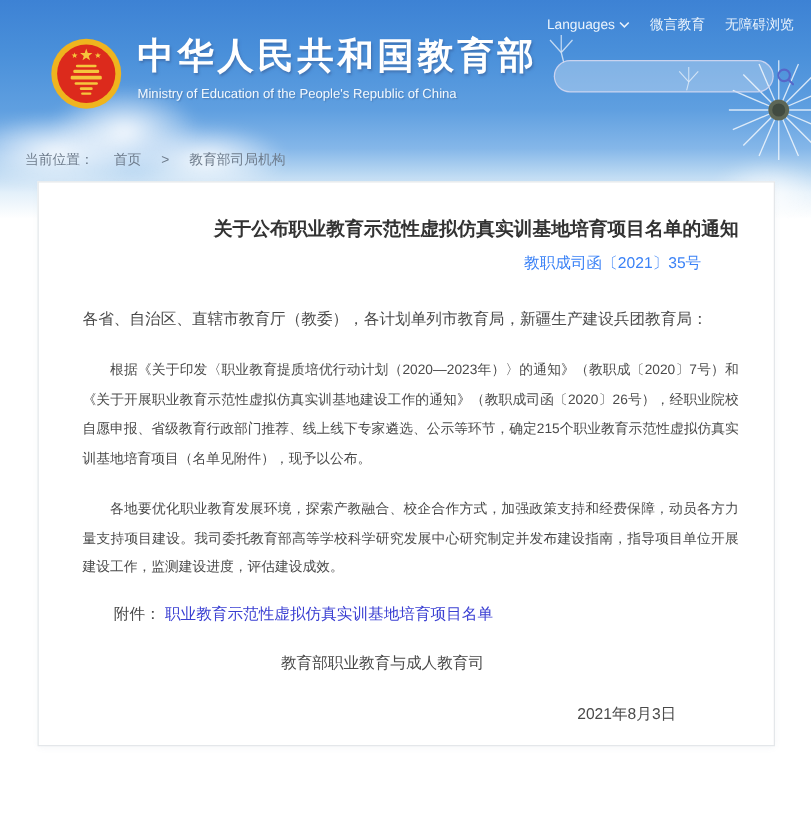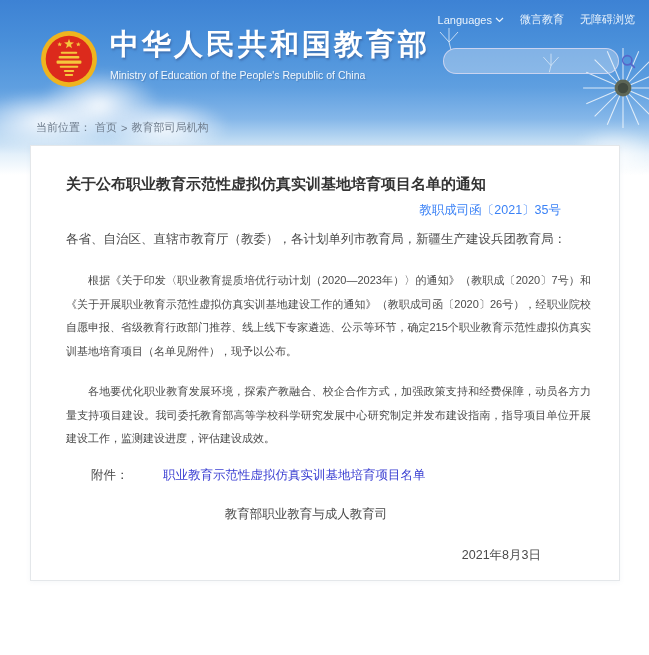--- a/index.html
+++ b/index.html
@@ -39,34 +39,34 @@
     text-shadow:1px 1px 1px rgba(55,90,145,.45); }
 
   .search-wrap{ position:absolute; right:30px; top:48px; width:176px; height:26px;
     border:1px solid rgba(205,213,240,.95); border-radius:13px;
     background:rgba(255,255,255,.30); display:flex; align-items:center; }
   .search-input{ flex:1; border:none; outline:none; background:transparent;
     padding:0 8px 0 14px; font-size:12px; color:#2b4a76; height:22px; }
   .search-btn{ border:none; background:transparent; cursor:pointer;
     width:30px; height:24px; display:flex; align-items:center; justify-content:center; padding:0; }
 
-  .breadcrumb{ position:absolute; left:36px; top:120px; font-size:11px;
-    color:#6e7c8c; display:flex; gap:4px; align-items:center; }
+  .breadcrumb{ position:absolute; left:20px; top:120px; font-size:11px;
+    color:#6e7c8c; display:flex; gap:16px; align-items:center; }
   .breadcrumb a{ color:#6e7c8c; text-decoration:none; cursor:pointer; }
 
   
   .notice-card{ position:relative; width:590px; margin:-30px 0 0 30px;
     background:#ffffff; border:1px solid #e4e7ea;
     box-shadow:0 1px 5px rgba(120,140,160,.08);
     padding:26px 28px 16px 35px; color:#4a4a4a; }
-  .notice-title{ text-align:left; font-size:15px; font-weight:bold; color:#333333;
+  .notice-title{ text-align:right; font-size:15px; font-weight:bold; color:#333333;
     line-height:24px; }
   .doc-number{ text-align:right; font-size:12.5px; color:#3b82f6; margin-top:6px;
     padding-right:30px; }
-  .salutation{ font-size:12.5px; line-height:25px; margin-top:8px; }
+  .salutation{ font-size:12.5px; line-height:25px; margin-top:24px; }
   .para{ font-size:11px; line-height:23.5px; text-indent:2em; margin-top:17px;
     text-align:justify; }
   .attachment-row{ margin-top:16px; margin-left:2em; font-size:12.5px; }
   .attachment-link{ text-decoration:none; cursor:pointer; }
   .signature{ text-align:center; font-size:12.5px; margin-top:22px; padding-right:45px; }
   .notice-date{ text-align:right; font-size:12.5px; margin-top:24px; padding-right:50px; }
 </style>
 </head>
 <body>
 
@@ -174,17 +174,17 @@
 </div>
 
 <div class="notice-card">
   <div class="notice-title">关于公布职业教育示范性虚拟仿真实训基地培育项目名单的通知</div>
   <div class="doc-number">教职成司函〔2021〕35号</div>
   <div class="salutation">各省、自治区、直辖市教育厅（教委），各计划单列市教育局，新疆生产建设兵团教育局：</div>
   <p class="para">根据《关于印发〈职业教育提质培优行动计划（2020—2023年）〉的通知》（教职成〔2020〕7号）和《关于开展职业教育示范性虚拟仿真实训基地建设工作的通知》（教职成司函〔2020〕26号），经职业院校自愿申报、省级教育行政部门推荐、线上线下专家遴选、公示等环节，确定215个职业教育示范性虚拟仿真实训基地培育项目（名单见附件），现予以公布。</p>
   <p class="para">各地要优化职业教育发展环境，探索产教融合、校企合作方式，加强政策支持和经费保障，动员各方力量支持项目建设。我司委托教育部高等学校科学研究发展中心研究制定并发布建设指南，指导项目单位开展建设工作，监测建设进度，评估建设成效。</p>
   <div class="attachment-row">
     <span>附件：</span>
-    <a class="attachment-link" id="attachment-link" style="color: rgb(58, 63, 210); margin-left: 31px;">职业教育示范性虚拟仿真实训基地培育项目名单</a>
+    <a class="attachment-link" id="attachment-link" style="color: rgb(58, 63, 210);">职业教育示范性虚拟仿真实训基地培育项目名单</a>
   </div>
   <div class="signature">教育部职业教育与成人教育司</div>
   <div class="notice-date">2021年8月3日</div>
 </div>
 
 </body></html>

